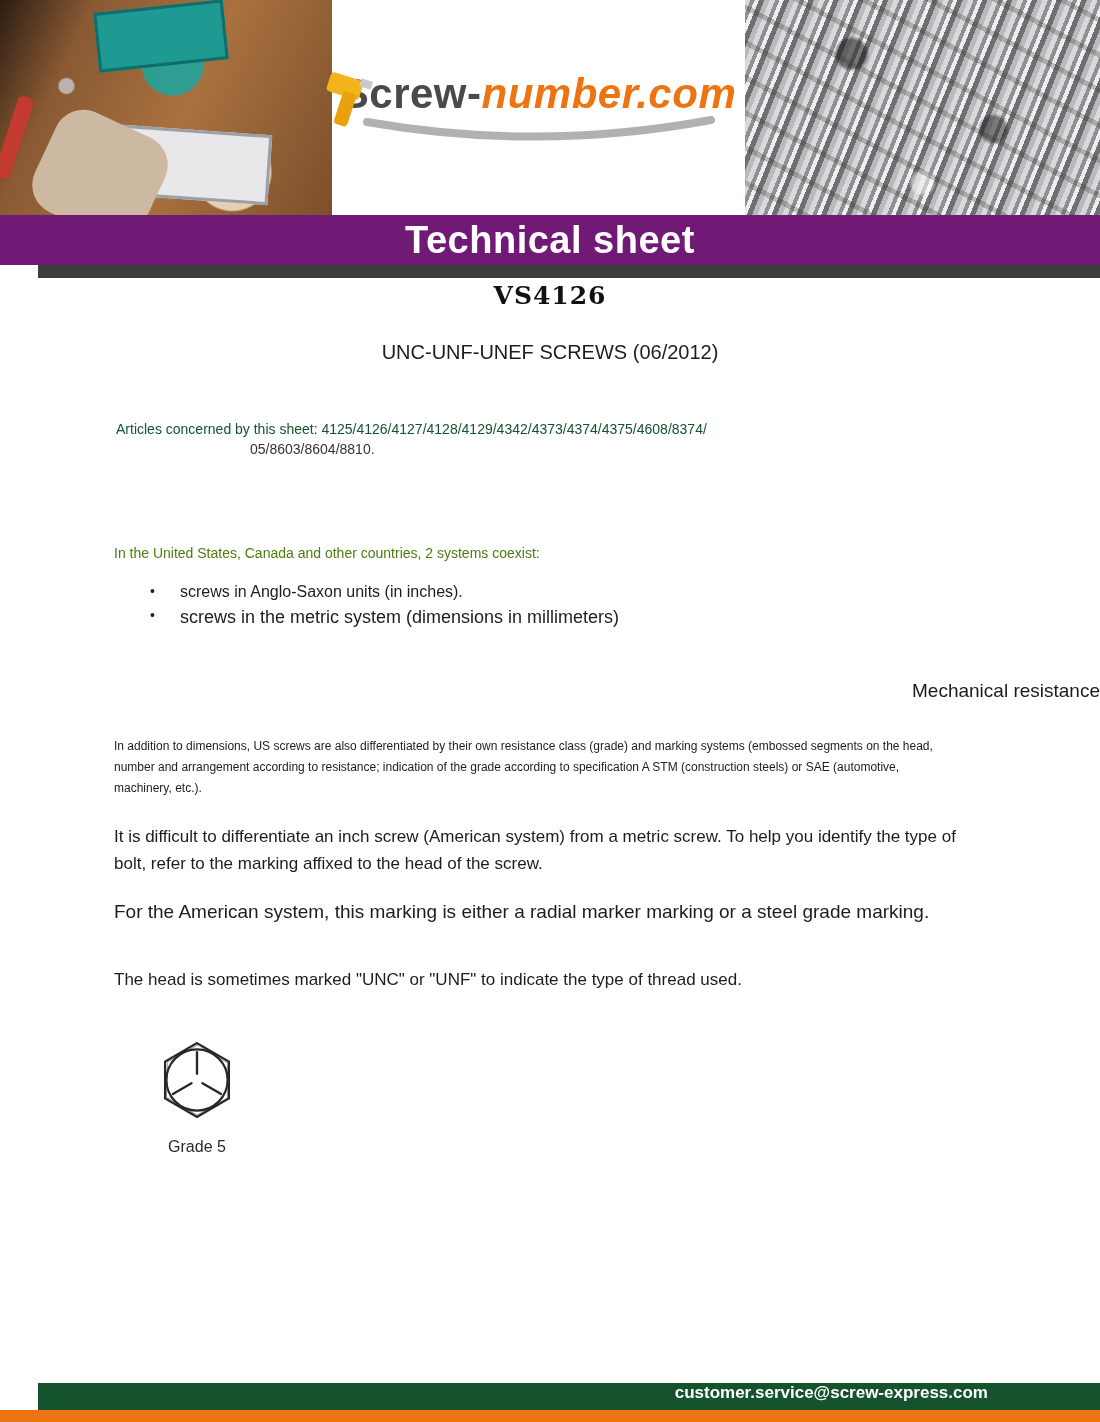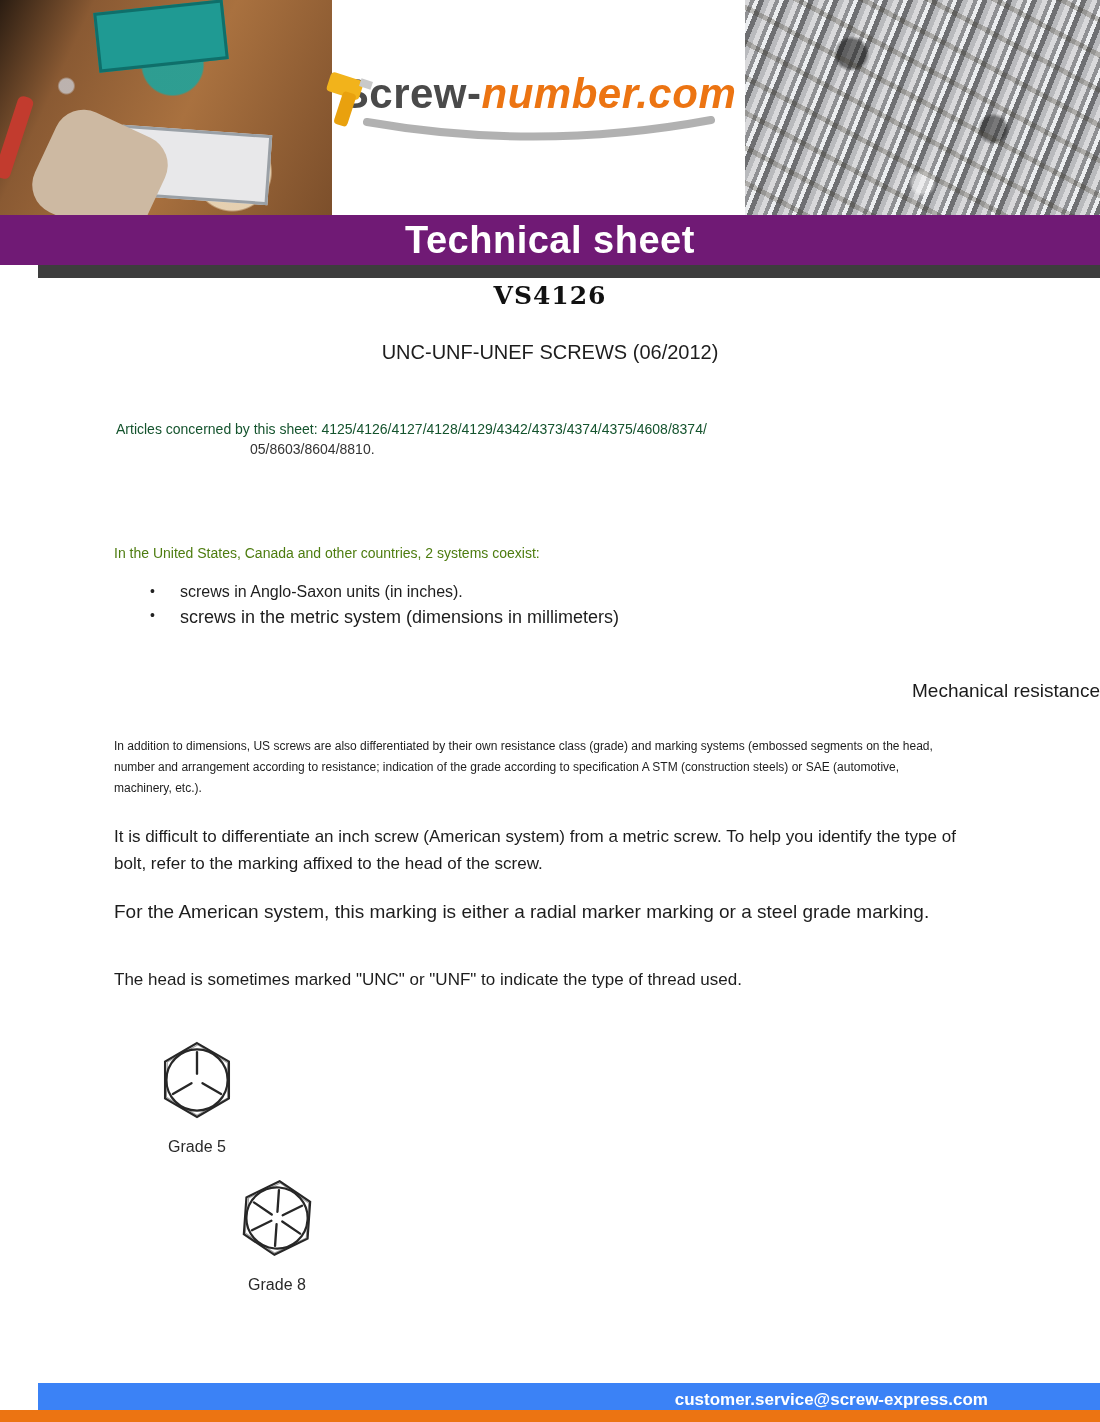--- a/index.html
+++ b/index.html
@@ -161,23 +161,23 @@
 
   
   .footer {
     position: absolute;
     left: 0; bottom: 0;
     width: 100%;
   }
   .footer-bar {
     margin-left: 38px;
     height: 27px;
-    background: #3b82f6;
-    display: flex;
-    align-items: flex-end;
+    background: #14532d;
+    display: flex;
+    align-items: flex-start;
     justify-content: flex-end;
     padding-right: 112px;
   }
   .footer-bar span {
     color: #ffffff;
     font-weight: bold;
     font-size: 17px;
   }
   .footer-strip { height: 12px; background: #ec7412; }
 </style>
@@ -244,36 +244,20 @@
           <polygon class="hex-ghost" points="51,11 84,31 84,70 50,89 16,69 17,30"></polygon>
           <circle class="hex-stroke" cx="50" cy="50" r="34"></circle>
           <g class="marks">
               <line x1="50.0" y1="43.0" x2="50.0" y2="19.0"></line>
               <line x1="56.1" y1="53.5" x2="76.8" y2="65.5"></line>
               <line x1="43.9" y1="53.5" x2="23.2" y2="65.5"></line>
             </g>
         </svg>
         <div class="grade-label">Grade 5</div>
       </div>
-      <div class="grade">
-        <svg viewBox="0 0 100 100">
-          <polygon class="hex-stroke" points="50,9 85.5,29.5 85.5,70.5 50,91 14.5,70.5 14.5,29.5"></polygon>
-          <polygon class="hex-ghost" points="51,11 84,31 84,70 50,89 16,69 17,30"></polygon>
-          <circle class="hex-stroke" cx="50" cy="50" r="34"></circle>
-          <g class="marks">
-              <line x1="50.0" y1="43.0" x2="50.0" y2="19.0"></line>
-              <line x1="56.1" y1="46.5" x2="76.8" y2="34.5"></line>
-              <line x1="56.1" y1="53.5" x2="76.8" y2="65.5"></line>
-              <line x1="50.0" y1="57.0" x2="50.0" y2="81.0"></line>
-              <line x1="43.9" y1="53.5" x2="23.2" y2="65.5"></line>
-              <line x1="43.9" y1="46.5" x2="23.2" y2="34.5"></line>
-            </g>
-        </svg>
-        <div class="grade-label">Grade 8</div>
-      </div>
     </div>
   </main>
 
   <footer class="footer">
     <div class="footer-bar">
       <span>customer.service@screw-express.com</span>
     </div>
     <div class="footer-strip"></div>
   </footer>
 

